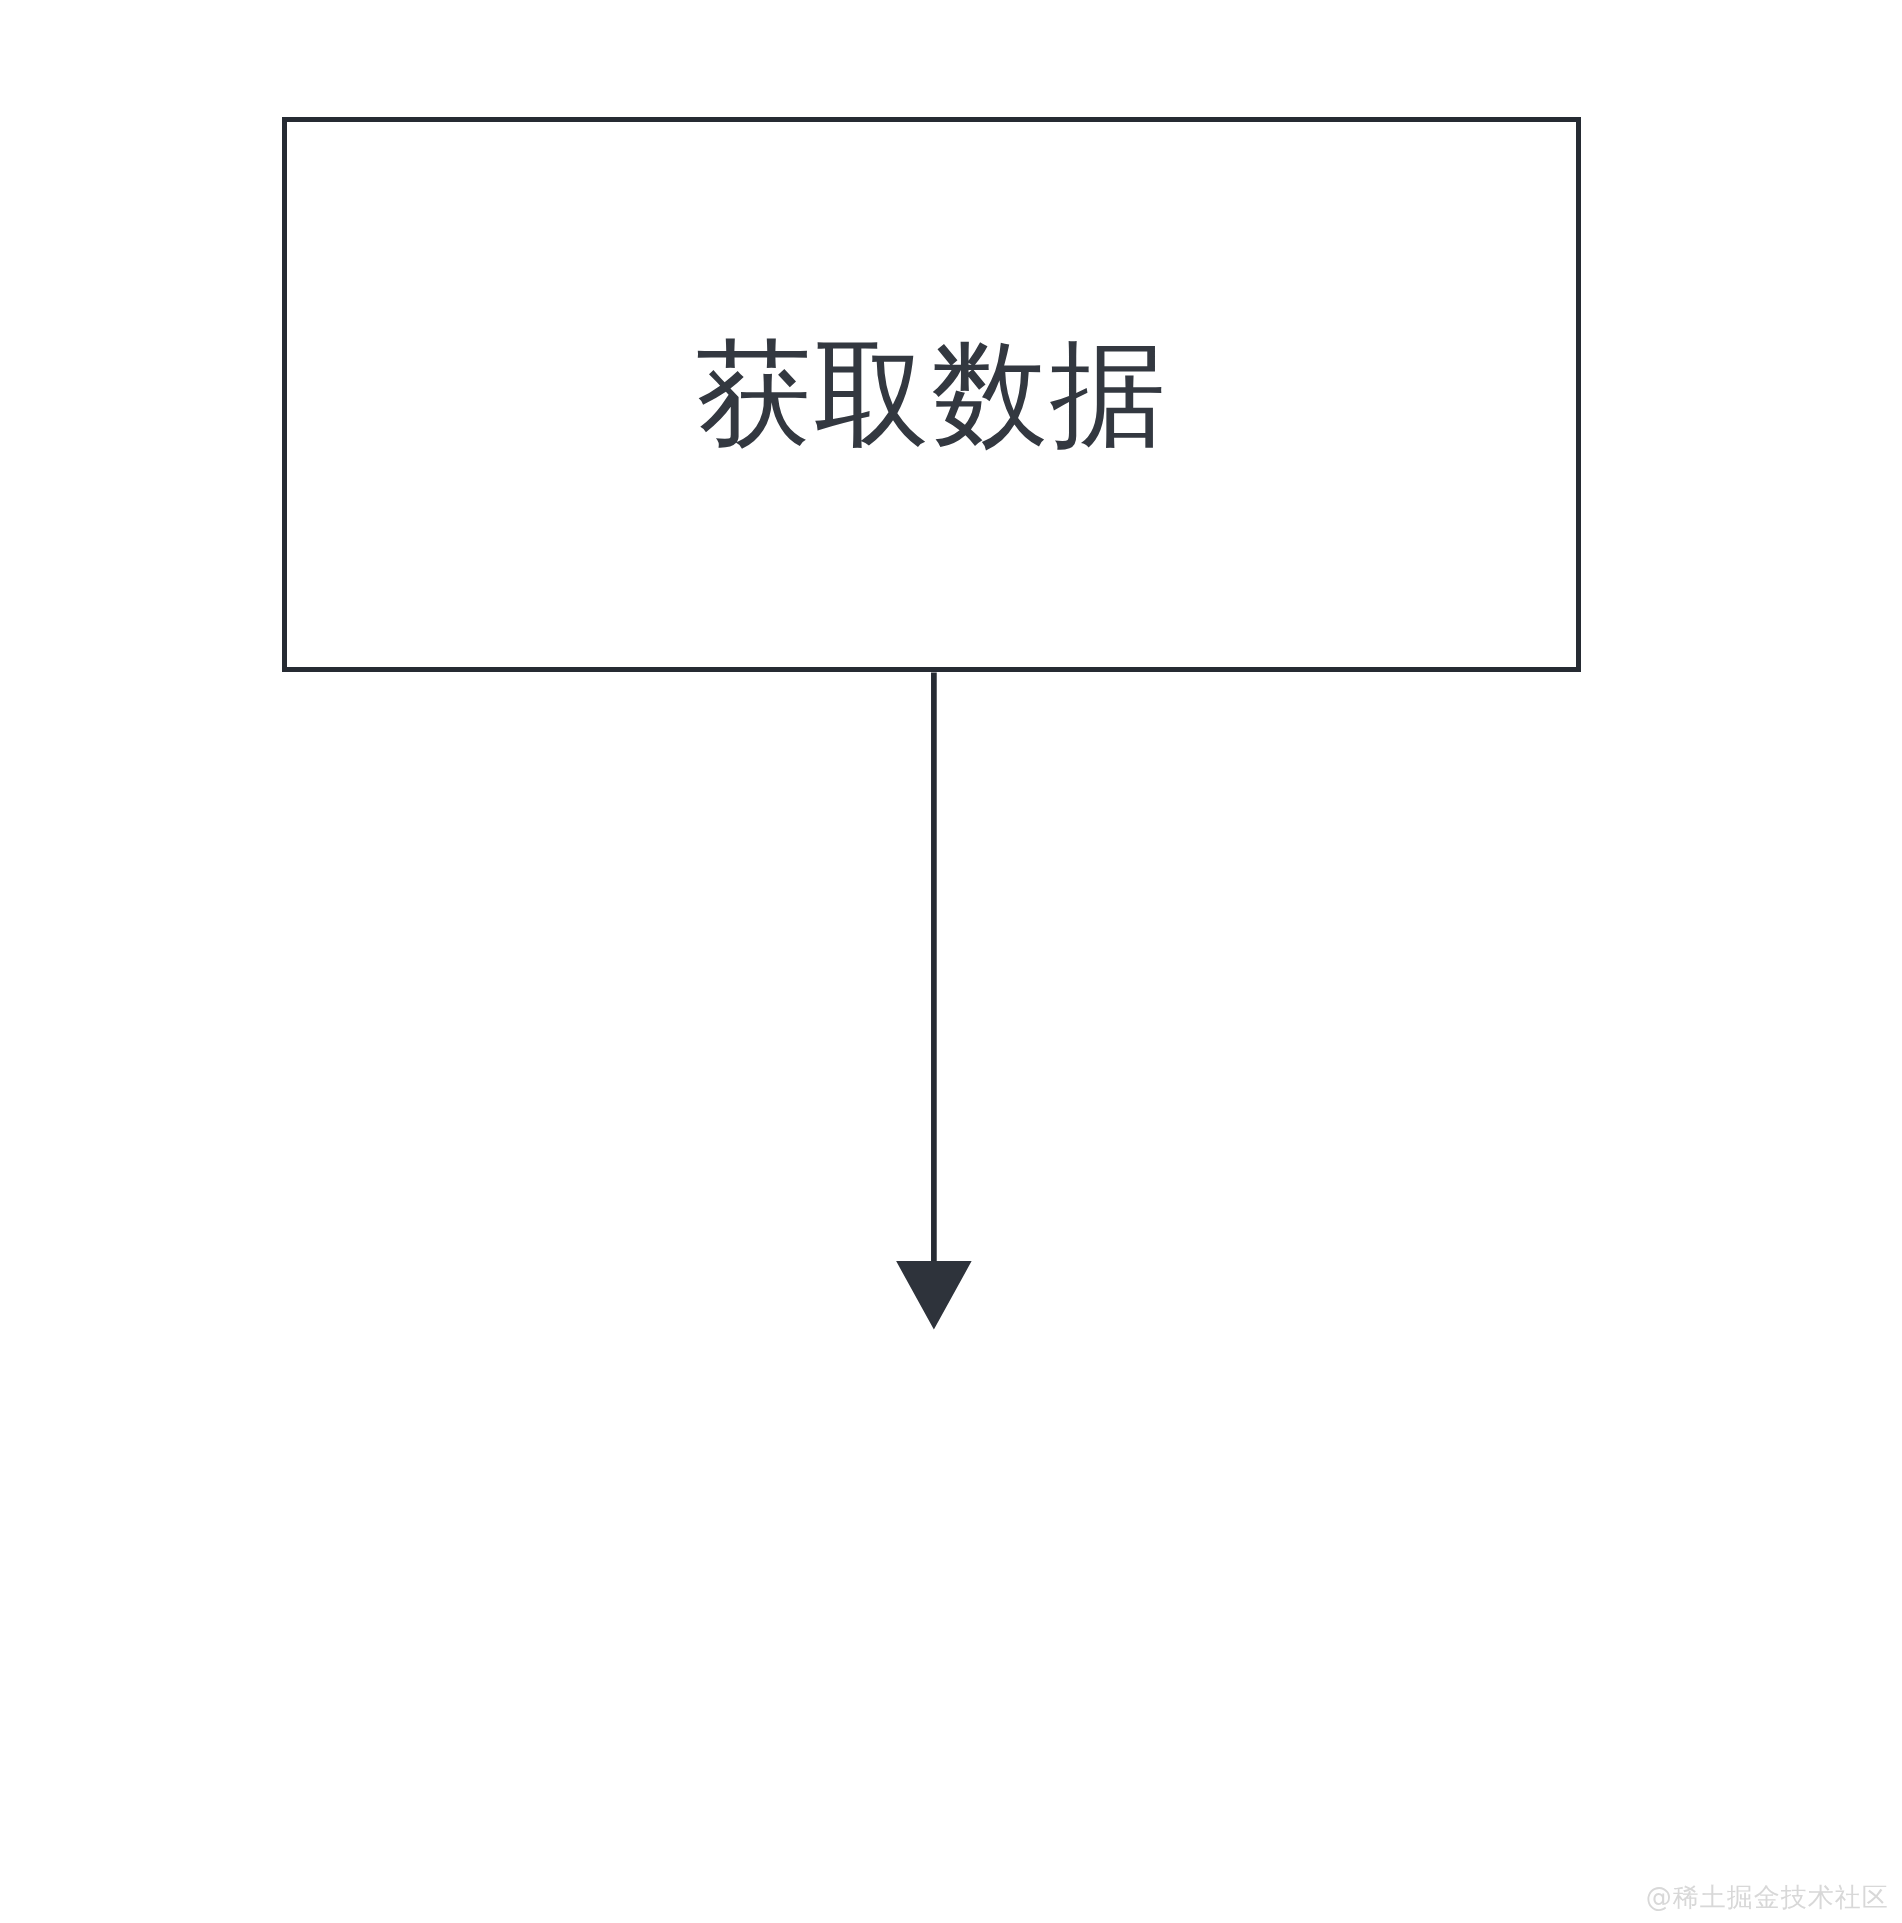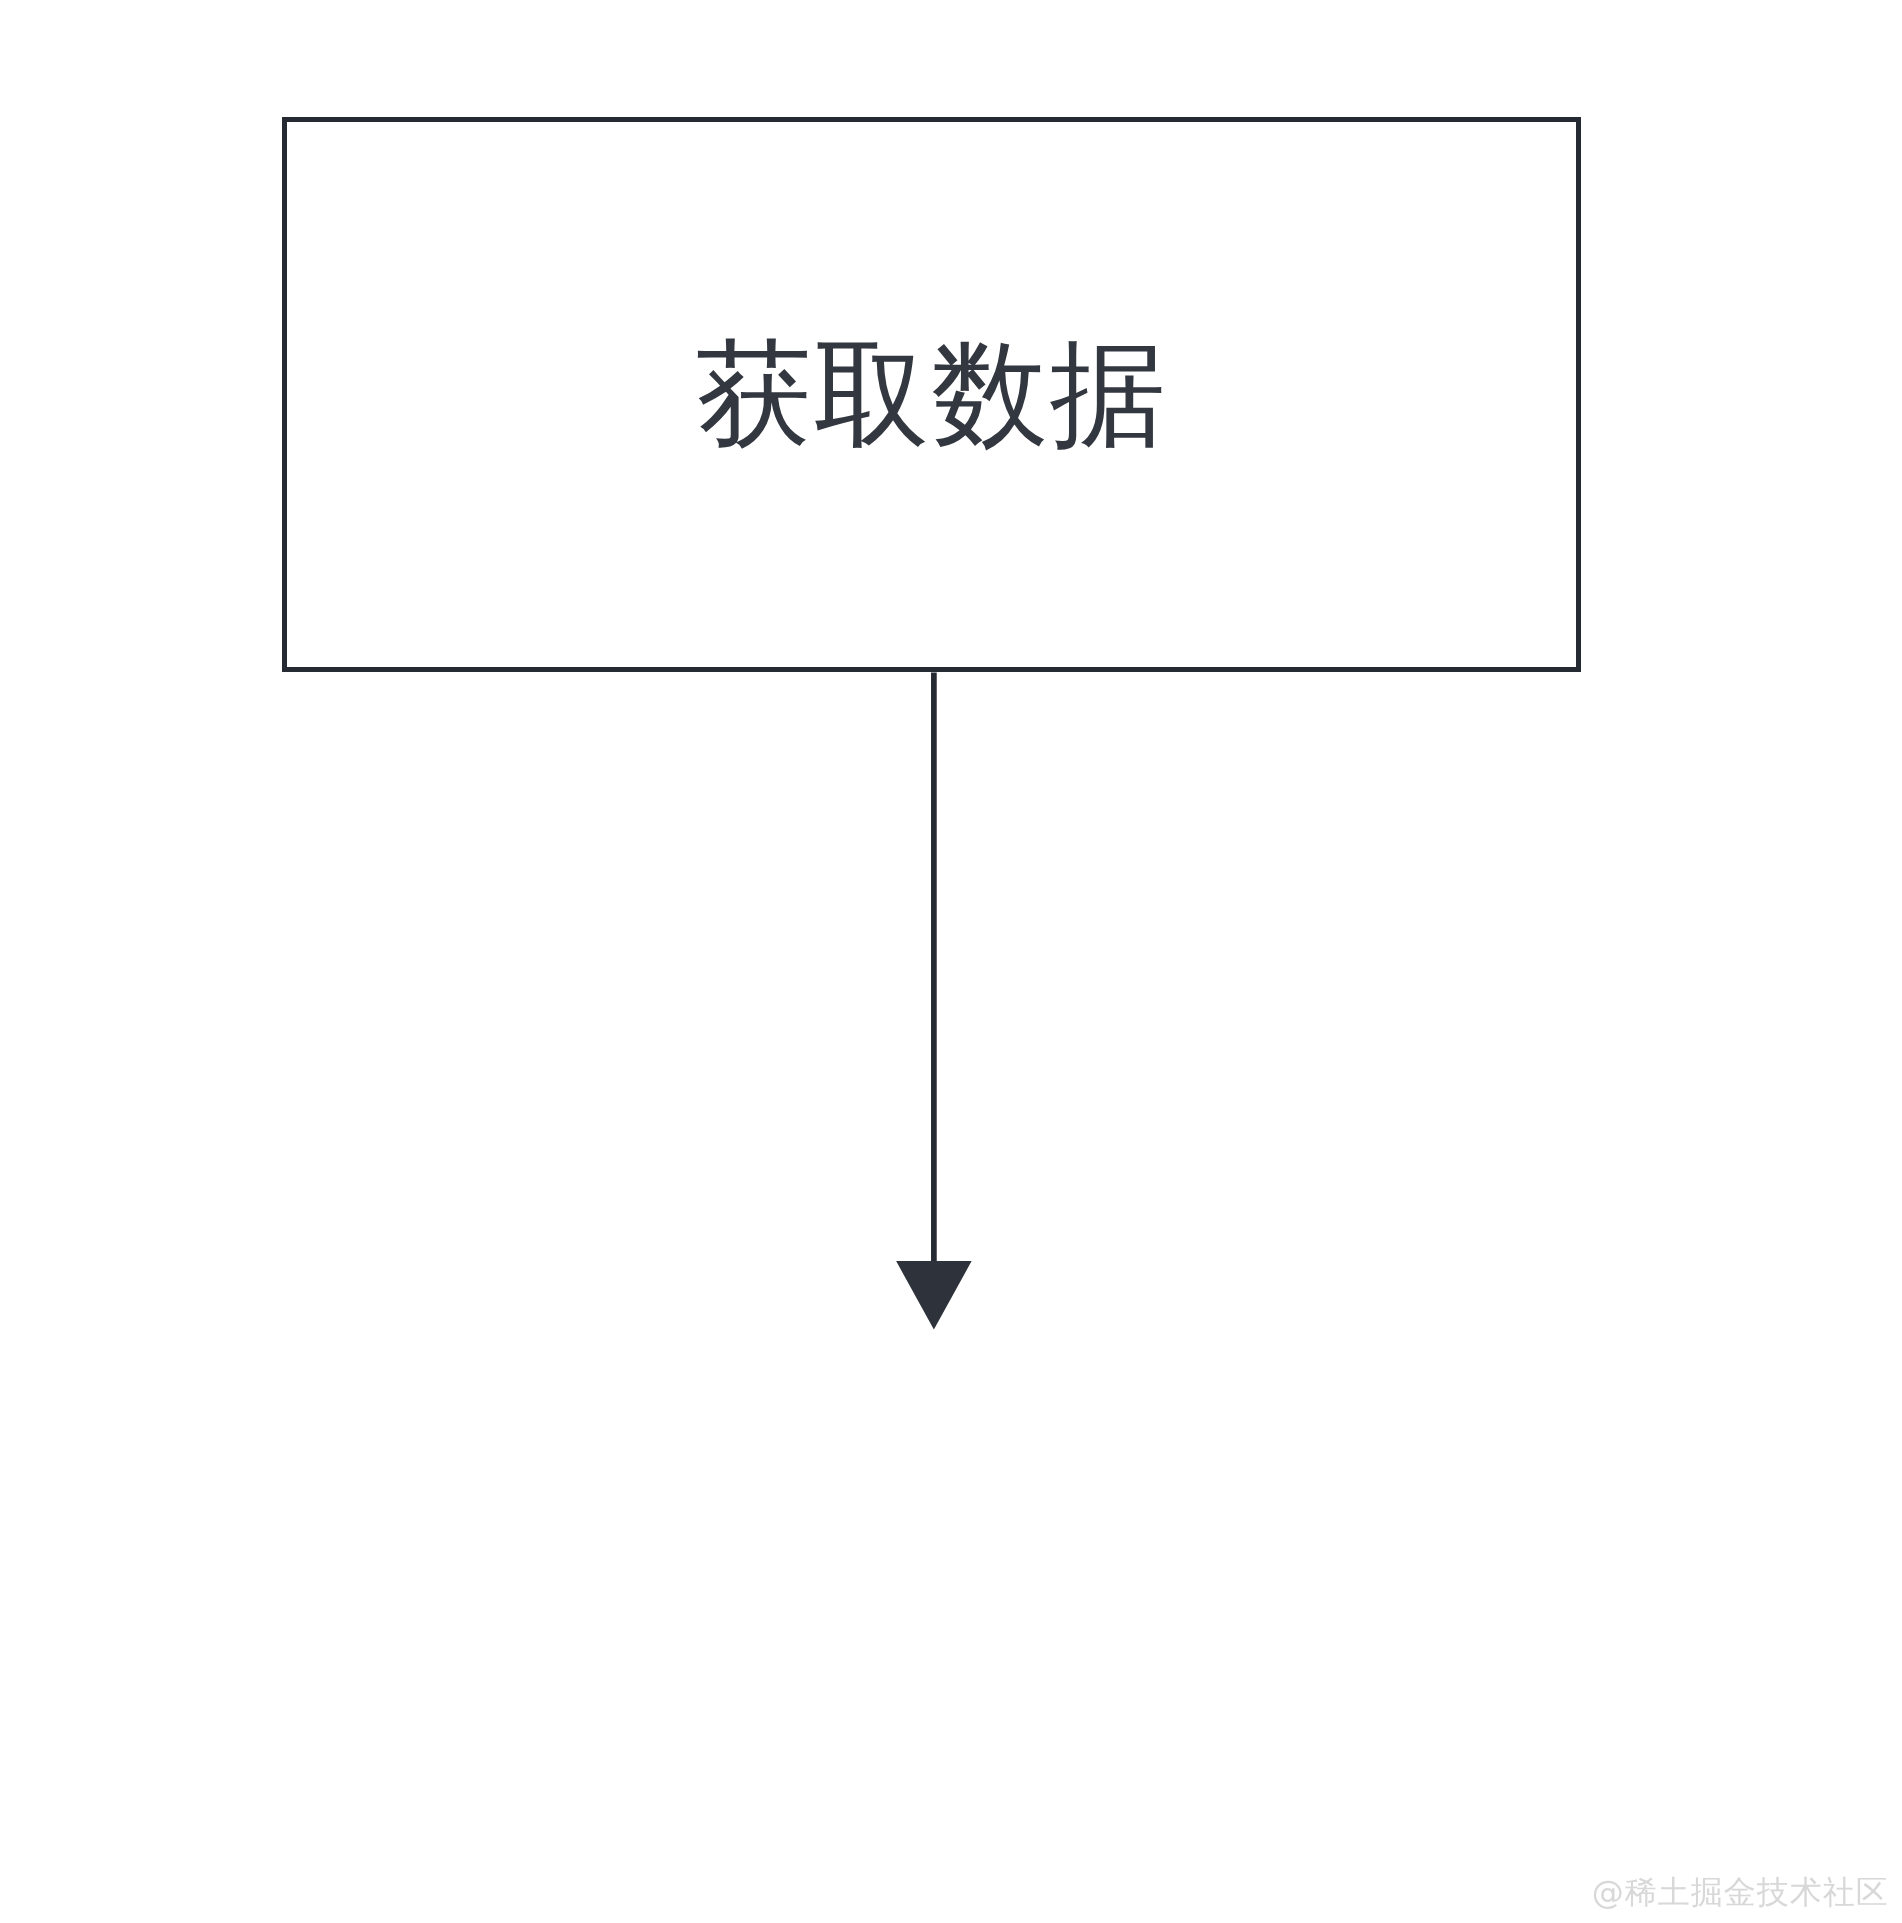--- a/index.html
+++ b/index.html
@@ -52,21 +52,21 @@
     top: 0;
     width: 1902px;
     height: 1923px;
     pointer-events: none;
   }
   #watermark {
     position: absolute;
     right: 13.3px;
     bottom: 7.6px;
     font-family: "DejaVu Sans", "Liberation Sans", sans-serif;
-    font-size: 32px;
+    font-size: 26px;
     color: #d8d8d8;
     letter-spacing: 1px;
     white-space: nowrap;
     user-select: none;
   }
 </style>
 </head>
 <body>
 
 <div id="canvas">

